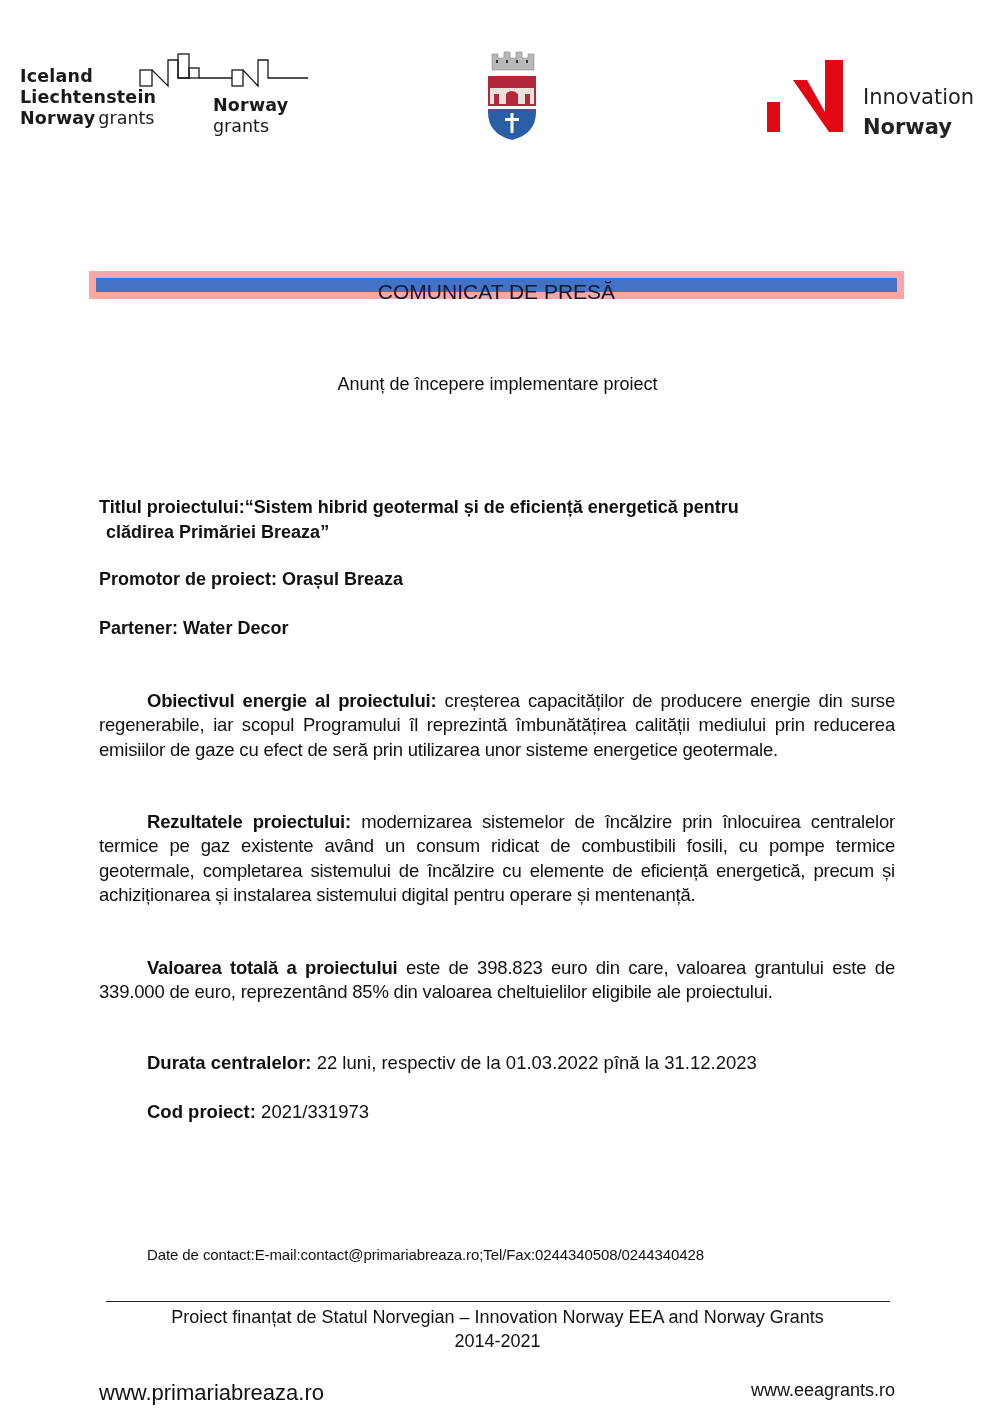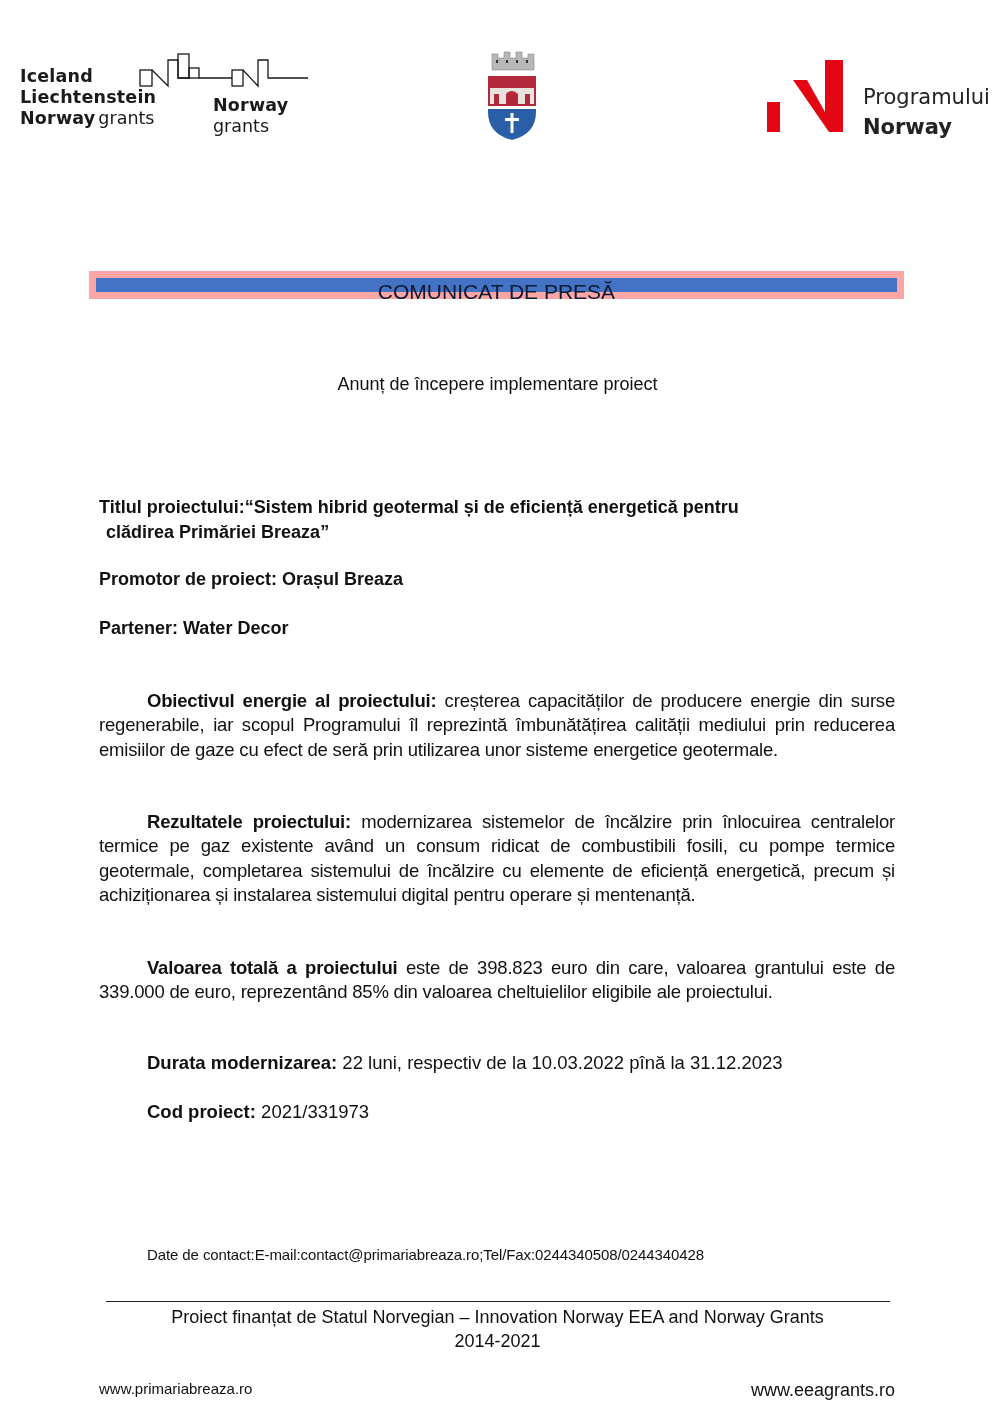--- a/index.html
+++ b/index.html
@@ -40,21 +40,21 @@
   .rez { top: 810px; }
   .val { top: 956px; }
   .dur { left: 147px; top: 1052px; font-size: 18.5px; }
   .cod { left: 147px; top: 1101px; font-size: 18.5px; }
 
   .contact { left: 147px; top: 1246px; font-size: 15px; letter-spacing: -0.1px; }
 
   .rule { left: 106px; top: 1301px; width: 784px; height: 0; border-top: 1.5px solid #222; }
   .funded { left: 90px; width: 815px; top: 1305px; text-align: center; font-size: 18px; line-height: 24px; }
 
-  .web-left { left: 99px; top: 1380px; font-size: 15px; }
+  .web-left { left: 99px; top: 1380px; font-size: 22px; }
   .web-right { right: 105px; top: 1380px; font-size: 18px; margin-left: 12px; }
 </style>
 </head>
 <body>
 
 <div class="abs eea-logo">
   <svg class="eea-svg" width="190" height="50" viewBox="0 0 190 50">
     <g fill="none" stroke="#1a1a1a" stroke-width="1.3">
       <rect x="22" y="18" width="12" height="16"></rect>
       <polyline points="34,18 50,34 50,8 60,8 60,26 72,26"></polyline>
@@ -96,21 +96,21 @@
     <rect x="21" y="68" width="14" height="3" fill="#ffffff"></rect>
   </svg>
 </div>
 
 <div class="abs inno">
   <svg width="90" height="80" viewBox="0 0 90 80" style="position:absolute;left:0;top:0">
     <rect x="2" y="44" width="13" height="30" fill="#e30613"></rect>
     <polygon points="28,22 42,22 60,54 60,2 78,2 78,74 64,74 28,22" fill="#e30613"></polygon>
   </svg>
   <div class="inno-text">
-    <div>Programului</div>
+    <div>Innovation</div>
     <div class="b">Norway</div>
   </div>
 </div>
 
 <div class="abs banner">COMUNICAT DE PRESĂ</div>
 
 <div class="abs subtitle">Anunț de începere implementare proiect</div>
 
 <div class="abs p bold title-block">
   <div><span>Titlul proiectului:</span><span>“Sistem hibrid geotermal și de eficiență energetică pentru</span></div>
@@ -126,21 +126,21 @@
   <span>Partener:</span>
   <span>Water Decor</span>
 </div>
 
 <div class="abs para obj"><span class="bold">Obiectivul energie al proiectului:</span><span> creșterea capacităților de producere energie din surse regenerabile, iar scopul Programului îl reprezintă îmbunătățirea calității mediului prin reducerea emisiilor de gaze cu efect de seră prin utilizarea unor sisteme energetice geotermale.</span></div>
 
 <div class="abs para rez"><span class="bold">Rezultatele proiectului:</span><span> modernizarea sistemelor de încălzire prin înlocuirea centralelor termice pe gaz existente având un consum ridicat de combustibili fosili, cu pompe termice geotermale, completarea sistemului de încălzire cu elemente de eficiență energetică, precum și achiziționarea și instalarea sistemului digital pentru operare și mentenanță.</span></div>
 
 <div class="abs para val"><span class="bold">Valoarea totală a proiectului</span><span> este de 398.823 euro din care, valoarea grantului este de 339.000 de euro, reprezentând 85% din valoarea cheltuielilor eligibile ale proiectului.</span></div>
 
-<div class="abs dur"><span class="bold">Durata modernizarea:</span><span> 22 luni, respectiv de la 10.03.2022 pînă la 31.12.2023</span></div>
+<div class="abs dur"><span class="bold">Durata centralelor:</span><span> 22 luni, respectiv de la 01.03.2022 pînă la 31.12.2023</span></div>
 
 <div class="abs cod"><span class="bold">Cod proiect:</span><span> 2021/331973</span></div>
 
 <div class="abs contact">Date de contact:E-mail:contact@primariabreaza.ro;Tel/Fax:0244340508/0244340428</div>
 
 <div class="abs rule"></div>
 <div class="abs funded">
   <div>Proiect finanțat de Statul Norvegian – Innovation Norway EEA and Norway Grants</div>
   <div>2014-2021</div>
 </div>

